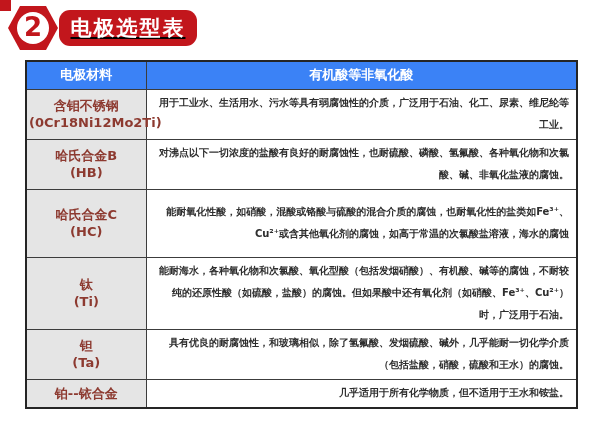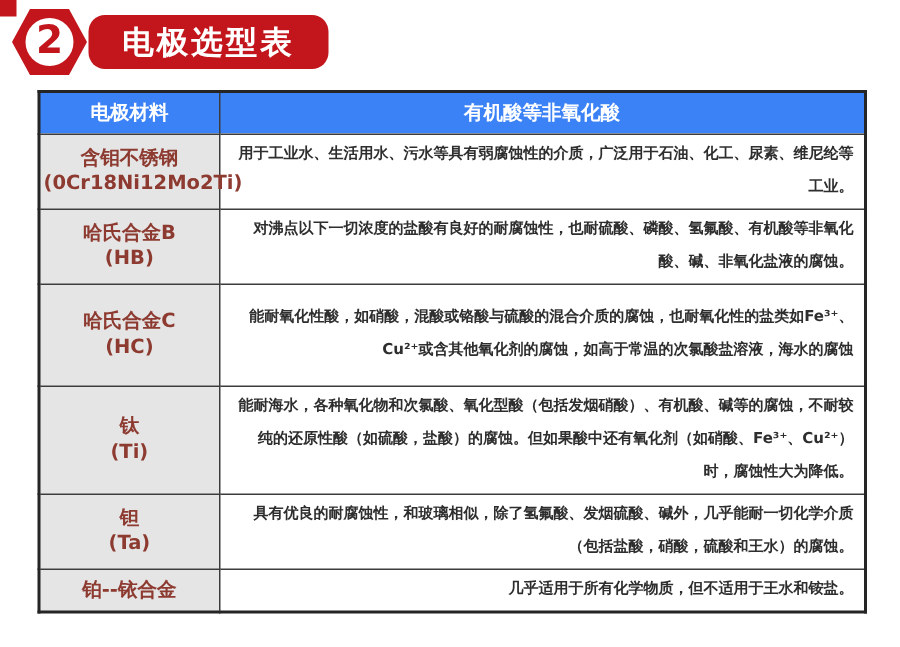--- a/index.html
+++ b/index.html
@@ -24,24 +24,24 @@
   .badge svg { position: absolute; left: 0; top: 0; }
   .badge .num {
     position: absolute; left: 0; top: 0;
     width: 52px; height: 48px;
     display: flex; align-items: center; justify-content: center;
     color: #c2161c; font-size: 26px; font-weight: bold;
     padding-bottom: 2px;
   }
   .title-banner {
     position: absolute; left: 59px; top: 10px;
-    width: 160px; height: 36px;
+    width: 138px; height: 36px;
     background: #c2161c;
     border-radius: 11px;
-    display: flex; align-items: center; justify-content: center;
+    display: flex; align-items: center; justify-content: center; text-decoration: underline;
   }
   .title-banner .title-text {
     color: #ffffff; font-size: 21px; font-weight: bold;
     letter-spacing: 2px;
   }
 
   
   table.electrode {
     position: absolute; left: 25px; top: 60px;
     width: 553px;
@@ -119,35 +119,35 @@
           <div>含钼不锈钢</div>
           <div>(0Cr18Ni12Mo2Ti)</div>
         </td>
         <td class="desc">用于工业水、生活用水、污水等具有弱腐蚀性的介质，广泛用于石油、化工、尿素、维尼纶等工业。</td>
       </tr>
       <tr class="h47">
         <td class="mat">
           <div>哈氏合金B</div>
           <div>(HB)</div>
         </td>
-        <td class="desc">对沸点以下一切浓度的盐酸有良好的耐腐蚀性，也耐硫酸、磷酸、氢氟酸、有机酸等非氧化酸、碱、非氧化盐液的腐蚀。</td>
+        <td class="desc">对沸点以下一切浓度的盐酸有良好的耐腐蚀性，也耐硫酸、磷酸、氢氟酸、各种氧化物和次氯酸、碱、非氧化盐液的腐蚀。</td>
       </tr>
       <tr class="h68">
         <td class="mat">
           <div>哈氏合金C</div>
           <div>(HC)</div>
         </td>
         <td class="desc">能耐氧化性酸，如硝酸，混酸或铬酸与硫酸的混合介质的腐蚀，也耐氧化性的盐类如Fe³⁺、Cu²⁺或含其他氧化剂的腐蚀，如高于常温的次氯酸盐溶液，海水的腐蚀</td>
       </tr>
       <tr class="h72">
         <td class="mat">
           <div>钛</div>
           <div>(Ti)</div>
         </td>
-        <td class="desc">能耐海水，各种氧化物和次氯酸、氧化型酸（包括发烟硝酸）、有机酸、碱等的腐蚀，不耐较纯的还原性酸（如硫酸，盐酸）的腐蚀。但如果酸中还有氧化剂（如硝酸、Fe³⁺、Cu²⁺）时，腐蚀性大为降低。</td>
+        <td class="desc">能耐海水，各种氧化物和次氯酸、氧化型酸（包括发烟硝酸）、有机酸、碱等的腐蚀，不耐较纯的还原性酸（如硫酸，盐酸）的腐蚀。但如果酸中还有氧化剂（如硝酸、Fe³⁺、Cu²⁺）时，广泛用于石油。</td>
       </tr>
       <tr class="h50">
         <td class="mat">
           <div>钽</div>
           <div>(Ta)</div>
         </td>
         <td class="desc">具有优良的耐腐蚀性，和玻璃相似，除了氢氟酸、发烟硫酸、碱外，几乎能耐一切化学介质（包括盐酸，硝酸，硫酸和王水）的腐蚀。</td>
       </tr>
       <tr class="h26">
         <td class="mat">

